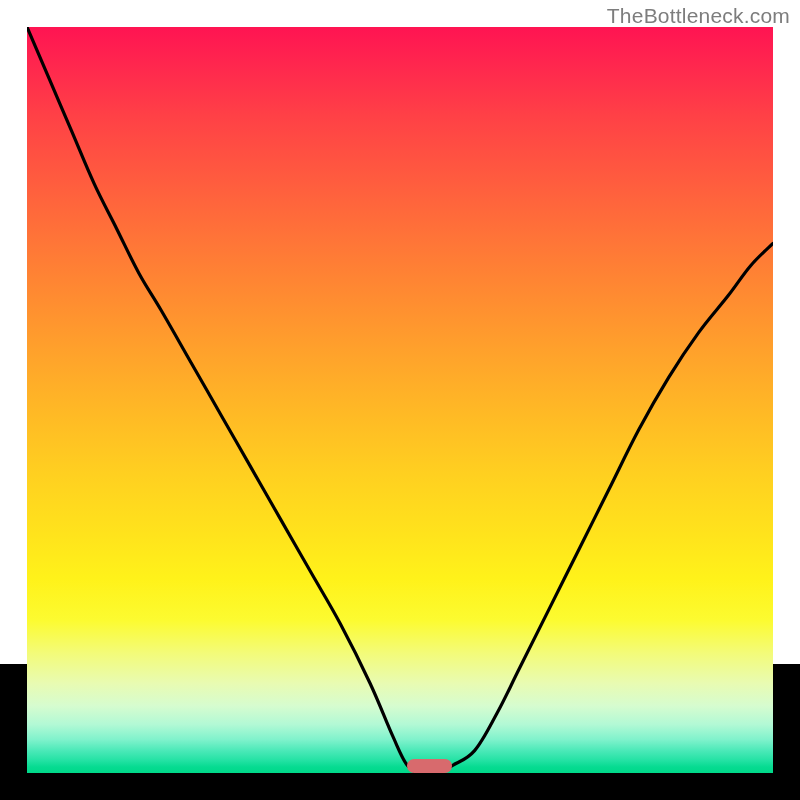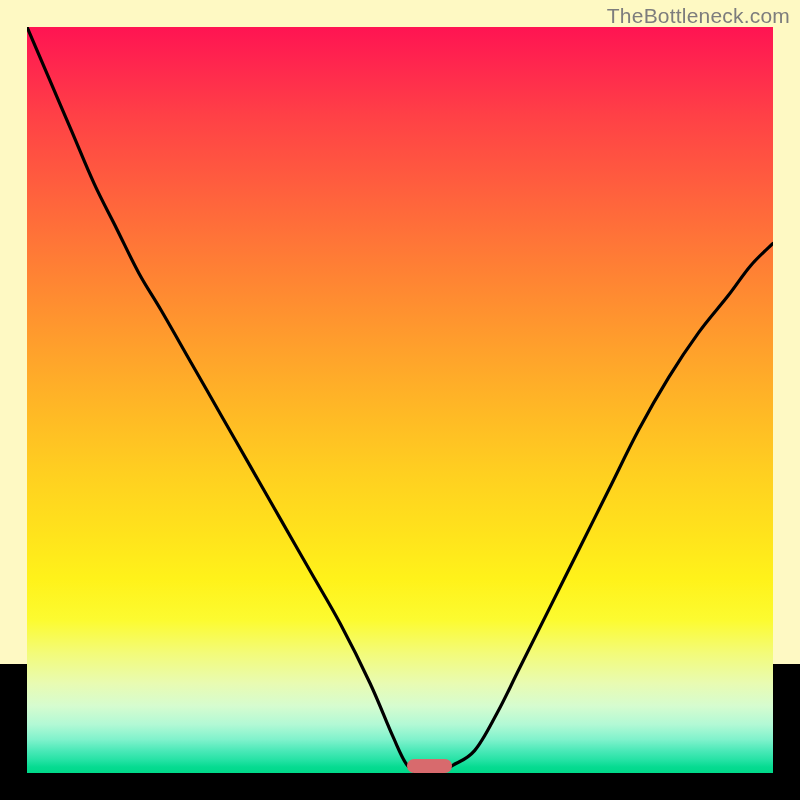--- a/index.html
+++ b/index.html
@@ -8,21 +8,21 @@
     width: 800px;
     height: 800px;
     overflow: hidden;
     background: #000;
     font-family: Arial, Helvetica, sans-serif;
   }
   .frame {
     position: relative;
     width: 800px;
     height: 664px;
-    background: #fef9c3;
+    background: #ffffff;
   }
   .plot-area {
     position: absolute;
     left: 27px;
     top: 27px;
     width: 746px;
     height: 746px;
     
     background: linear-gradient(to bottom,
       #ff1452 0%,

